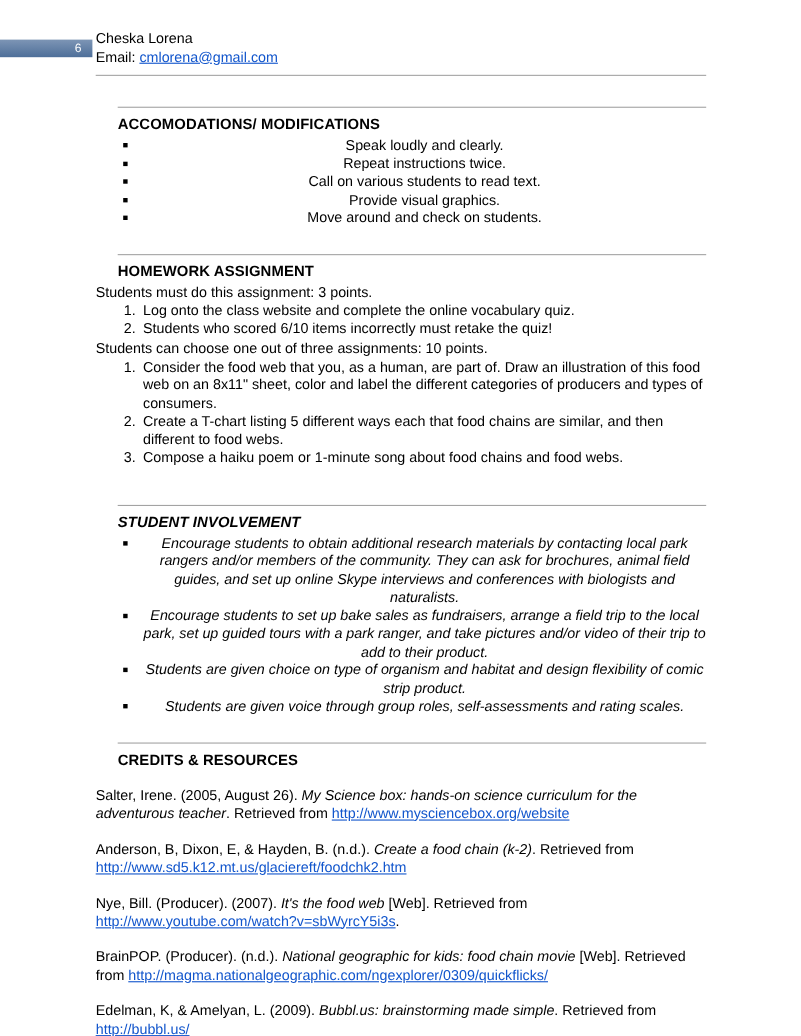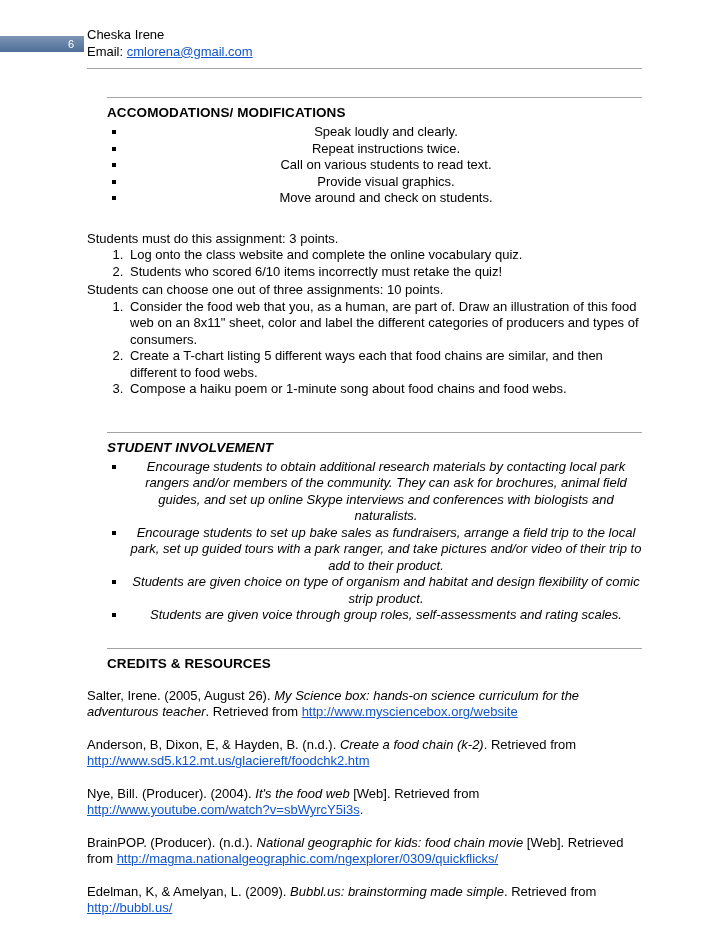--- a/index.html
+++ b/index.html
@@ -66,37 +66,38 @@
 <body>
 
 <div class="page">
 
   <div class="page-tab">
     <span>6</span>
   </div>
 
   <div class="doc-header">
     <div class="left">
-      <div>Cheska Irene</div>
+      <div>Cheska Lorena</div>
       <div><span>Email: </span><a class="link">cmlorena@gmail.com</a></div>
     </div>
   </div>
 
   <div class="section">
     <h2>ACCOMODATIONS/ MODIFICATIONS</h2>
     <ul class="squares">
       <li>Speak loudly and clearly.</li>
       <li>Repeat instructions twice.</li>
       <li>Call on various students to read text.</li>
       <li>Provide visual graphics.</li>
       <li>Move around and check on students.</li>
     </ul>
   </div>
 
   <div class="section tight-gap">
+    <h2>HOMEWORK ASSIGNMENT</h2>
     <div class="para">Students must do this assignment:  3 points.</div>
     <ol class="nums">
       <li>Log onto the class website and complete the online vocabulary quiz.</li>
       <li>Students who scored 6/10 items incorrectly must retake the quiz!</li>
     </ol>
     <div class="para spaced">Students can choose one out of three assignments: 10 points.</div>
     <ol class="nums">
       <li>Consider the food web that you, as a human, are part of. Draw an illustration of this food web on an 8x11" sheet, color and label the different categories of producers and types of consumers.</li>
       <li>Create a T-chart listing 5 different ways each that food chains are similar, and then different to food webs.</li>
       <li>Compose a haiku poem or 1-minute song about food chains and food webs.</li>
@@ -113,20 +114,20 @@
     </ul>
   </div>
 
   <div class="section tight-gap">
     <h2>CREDITS &amp; RESOURCES</h2>
 
     <p class="credit"><span>Salter, Irene. (2005, August 26). </span><span class="it">My Science box: hands-on science curriculum for the adventurous teacher</span><span>. Retrieved from </span><a class="link">http://www.mysciencebox.org/website</a><span></span></p>
 
     <p class="credit"><span>Anderson, B, Dixon, E, &amp; Hayden, B. (n.d.). </span><span class="it">Create a food chain (k-2)</span><span>. Retrieved from </span><a class="link">http://www.sd5.k12.mt.us/glaciereft/foodchk2.htm</a><span></span></p>
 
-    <p class="credit"><span>Nye, Bill. (Producer). (2004). </span><span class="it">It's the food web</span><span> [Web]. Retrieved from </span><a class="link">http://www.youtube.com/watch?v=sbWyrcY5i3s</a><span>.</span></p>
+    <p class="credit"><span>Nye, Bill. (Producer). (2007). </span><span class="it">It's the food web</span><span> [Web]. Retrieved from </span><a class="link">http://www.youtube.com/watch?v=sbWyrcY5i3s</a><span>.</span></p>
 
     <p class="credit"><span>BrainPOP. (Producer). (n.d.). </span><span class="it">National geographic for kids: food chain movie</span><span> [Web]. Retrieved from </span><a class="link">http://magma.nationalgeographic.com/ngexplorer/0309/quickflicks/</a><span></span></p>
 
     <p class="credit"><span>Edelman, K, &amp; Amelyan, L. (2009). </span><span class="it">Bubbl.us: brainstorming made simple</span><span>. Retrieved from </span><a class="link">http://bubbl.us/</a><span></span></p>
   </div>
 
 </div>
 
 </body></html>

